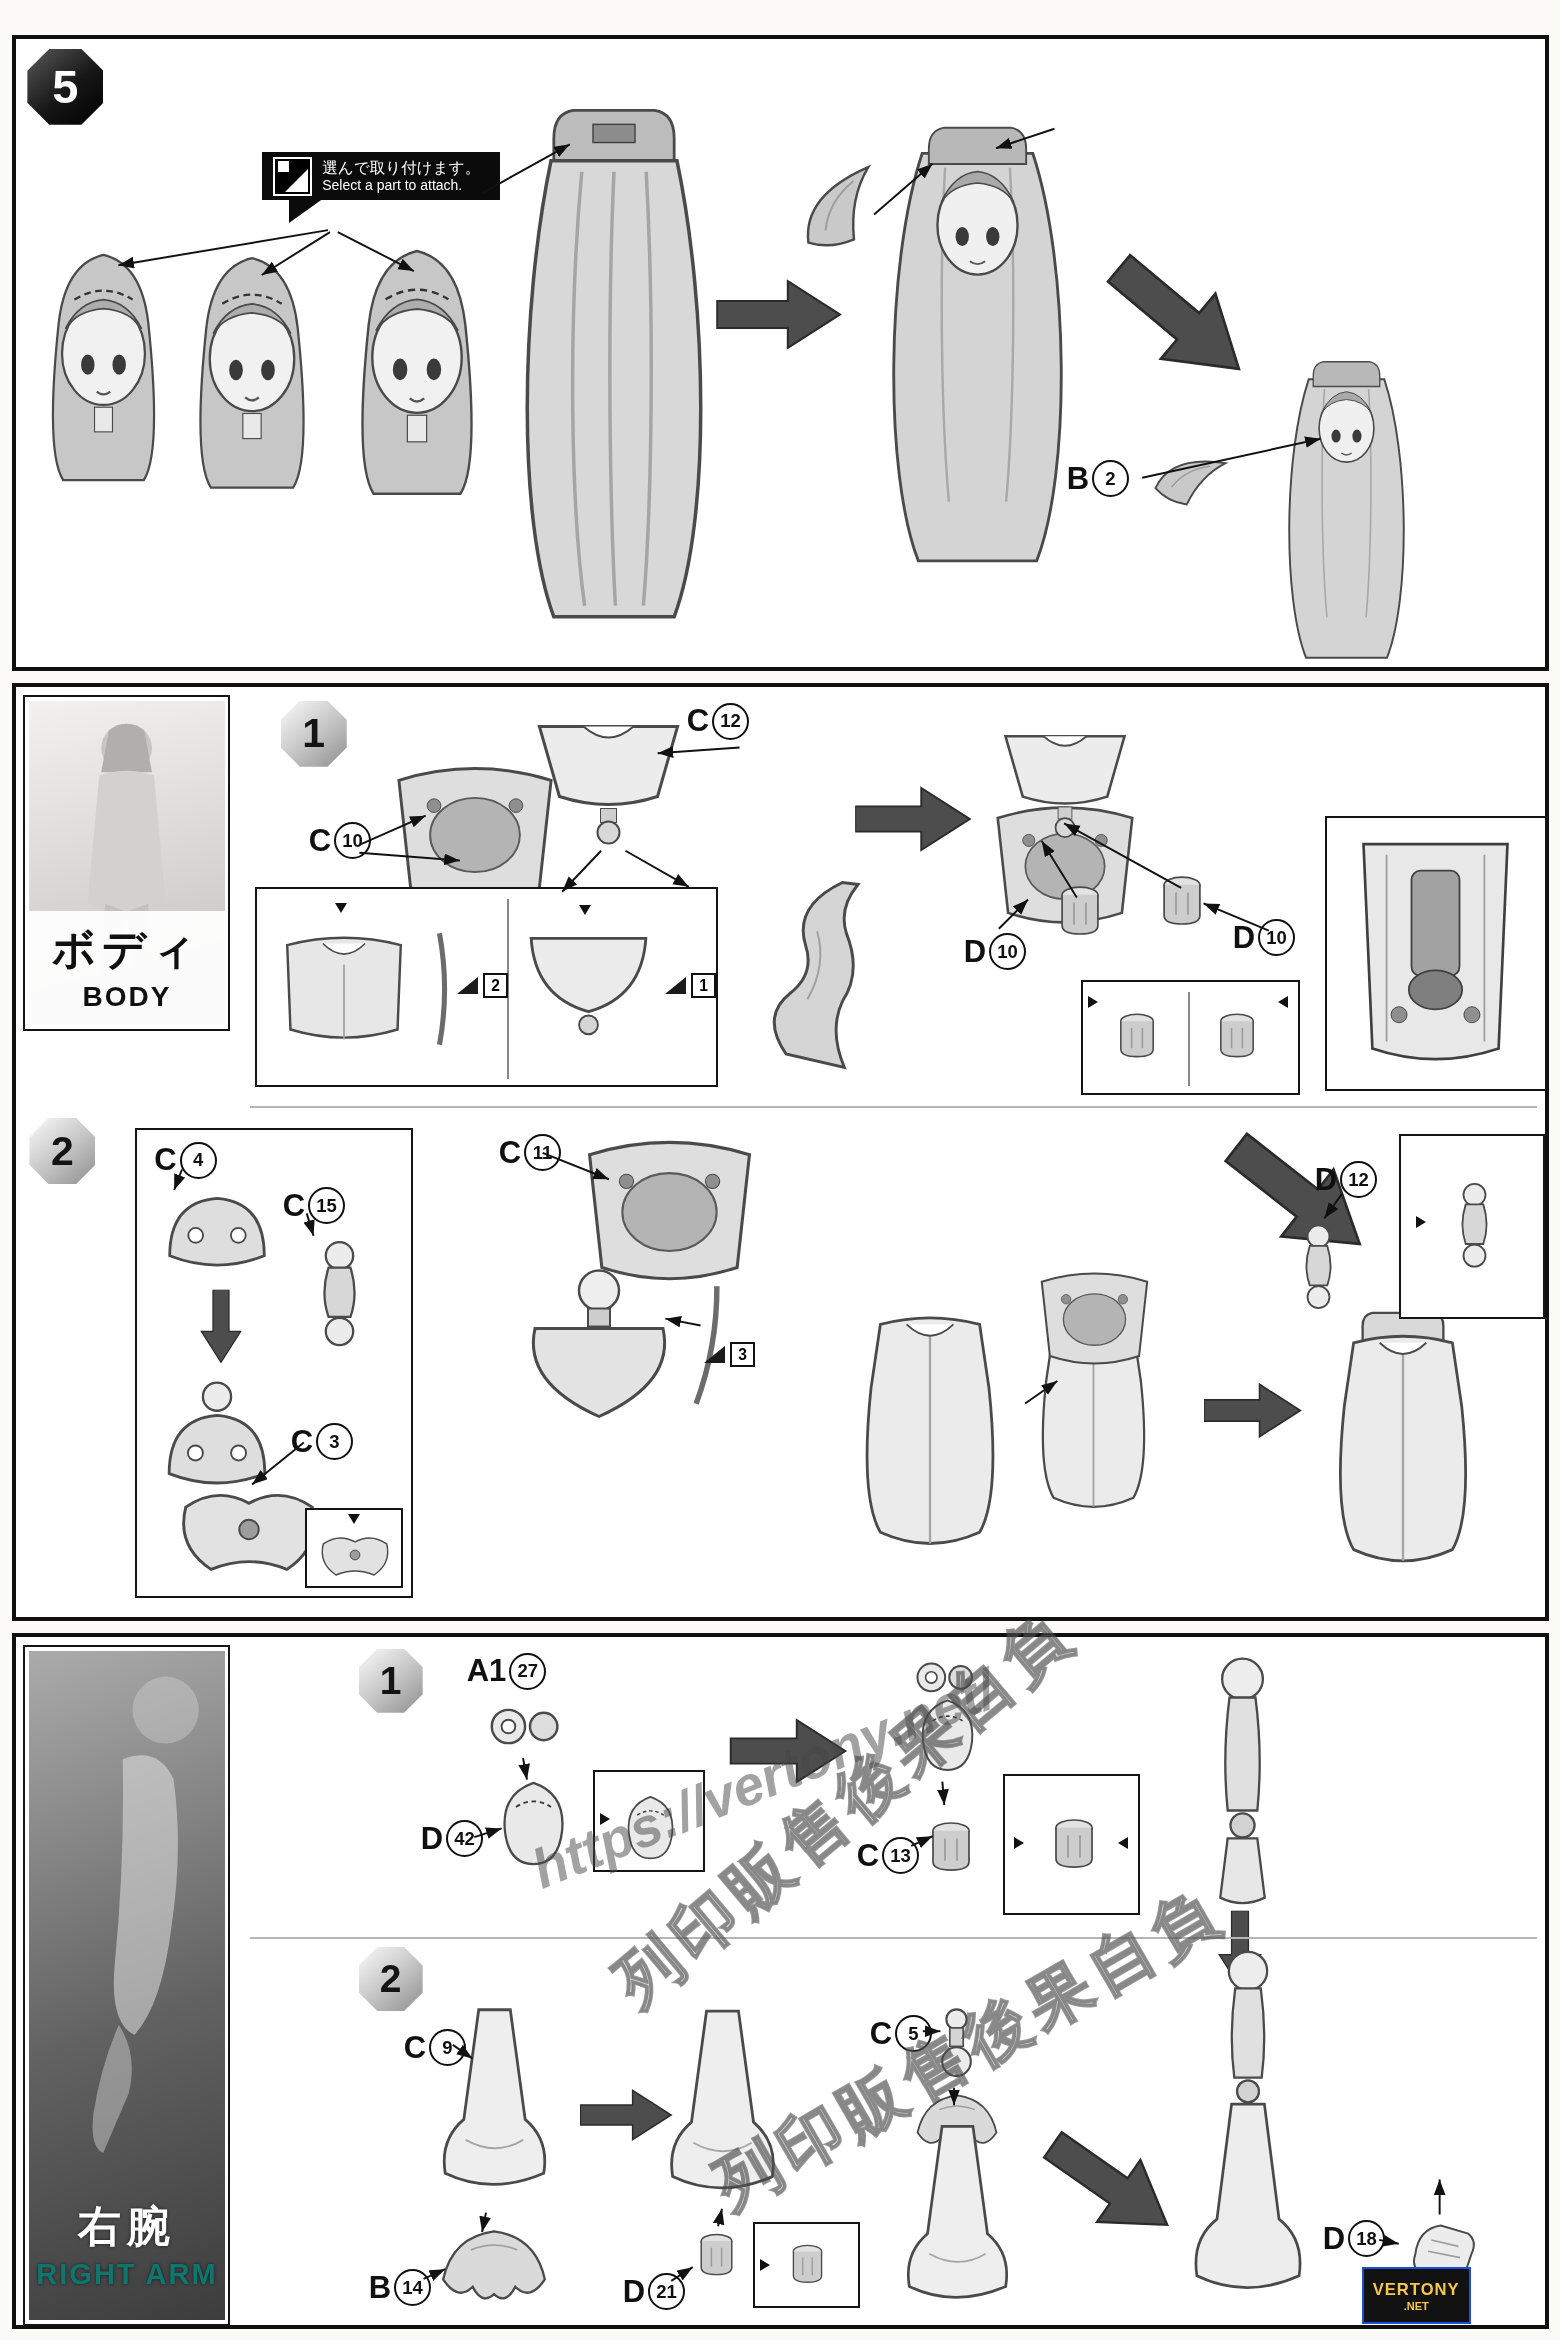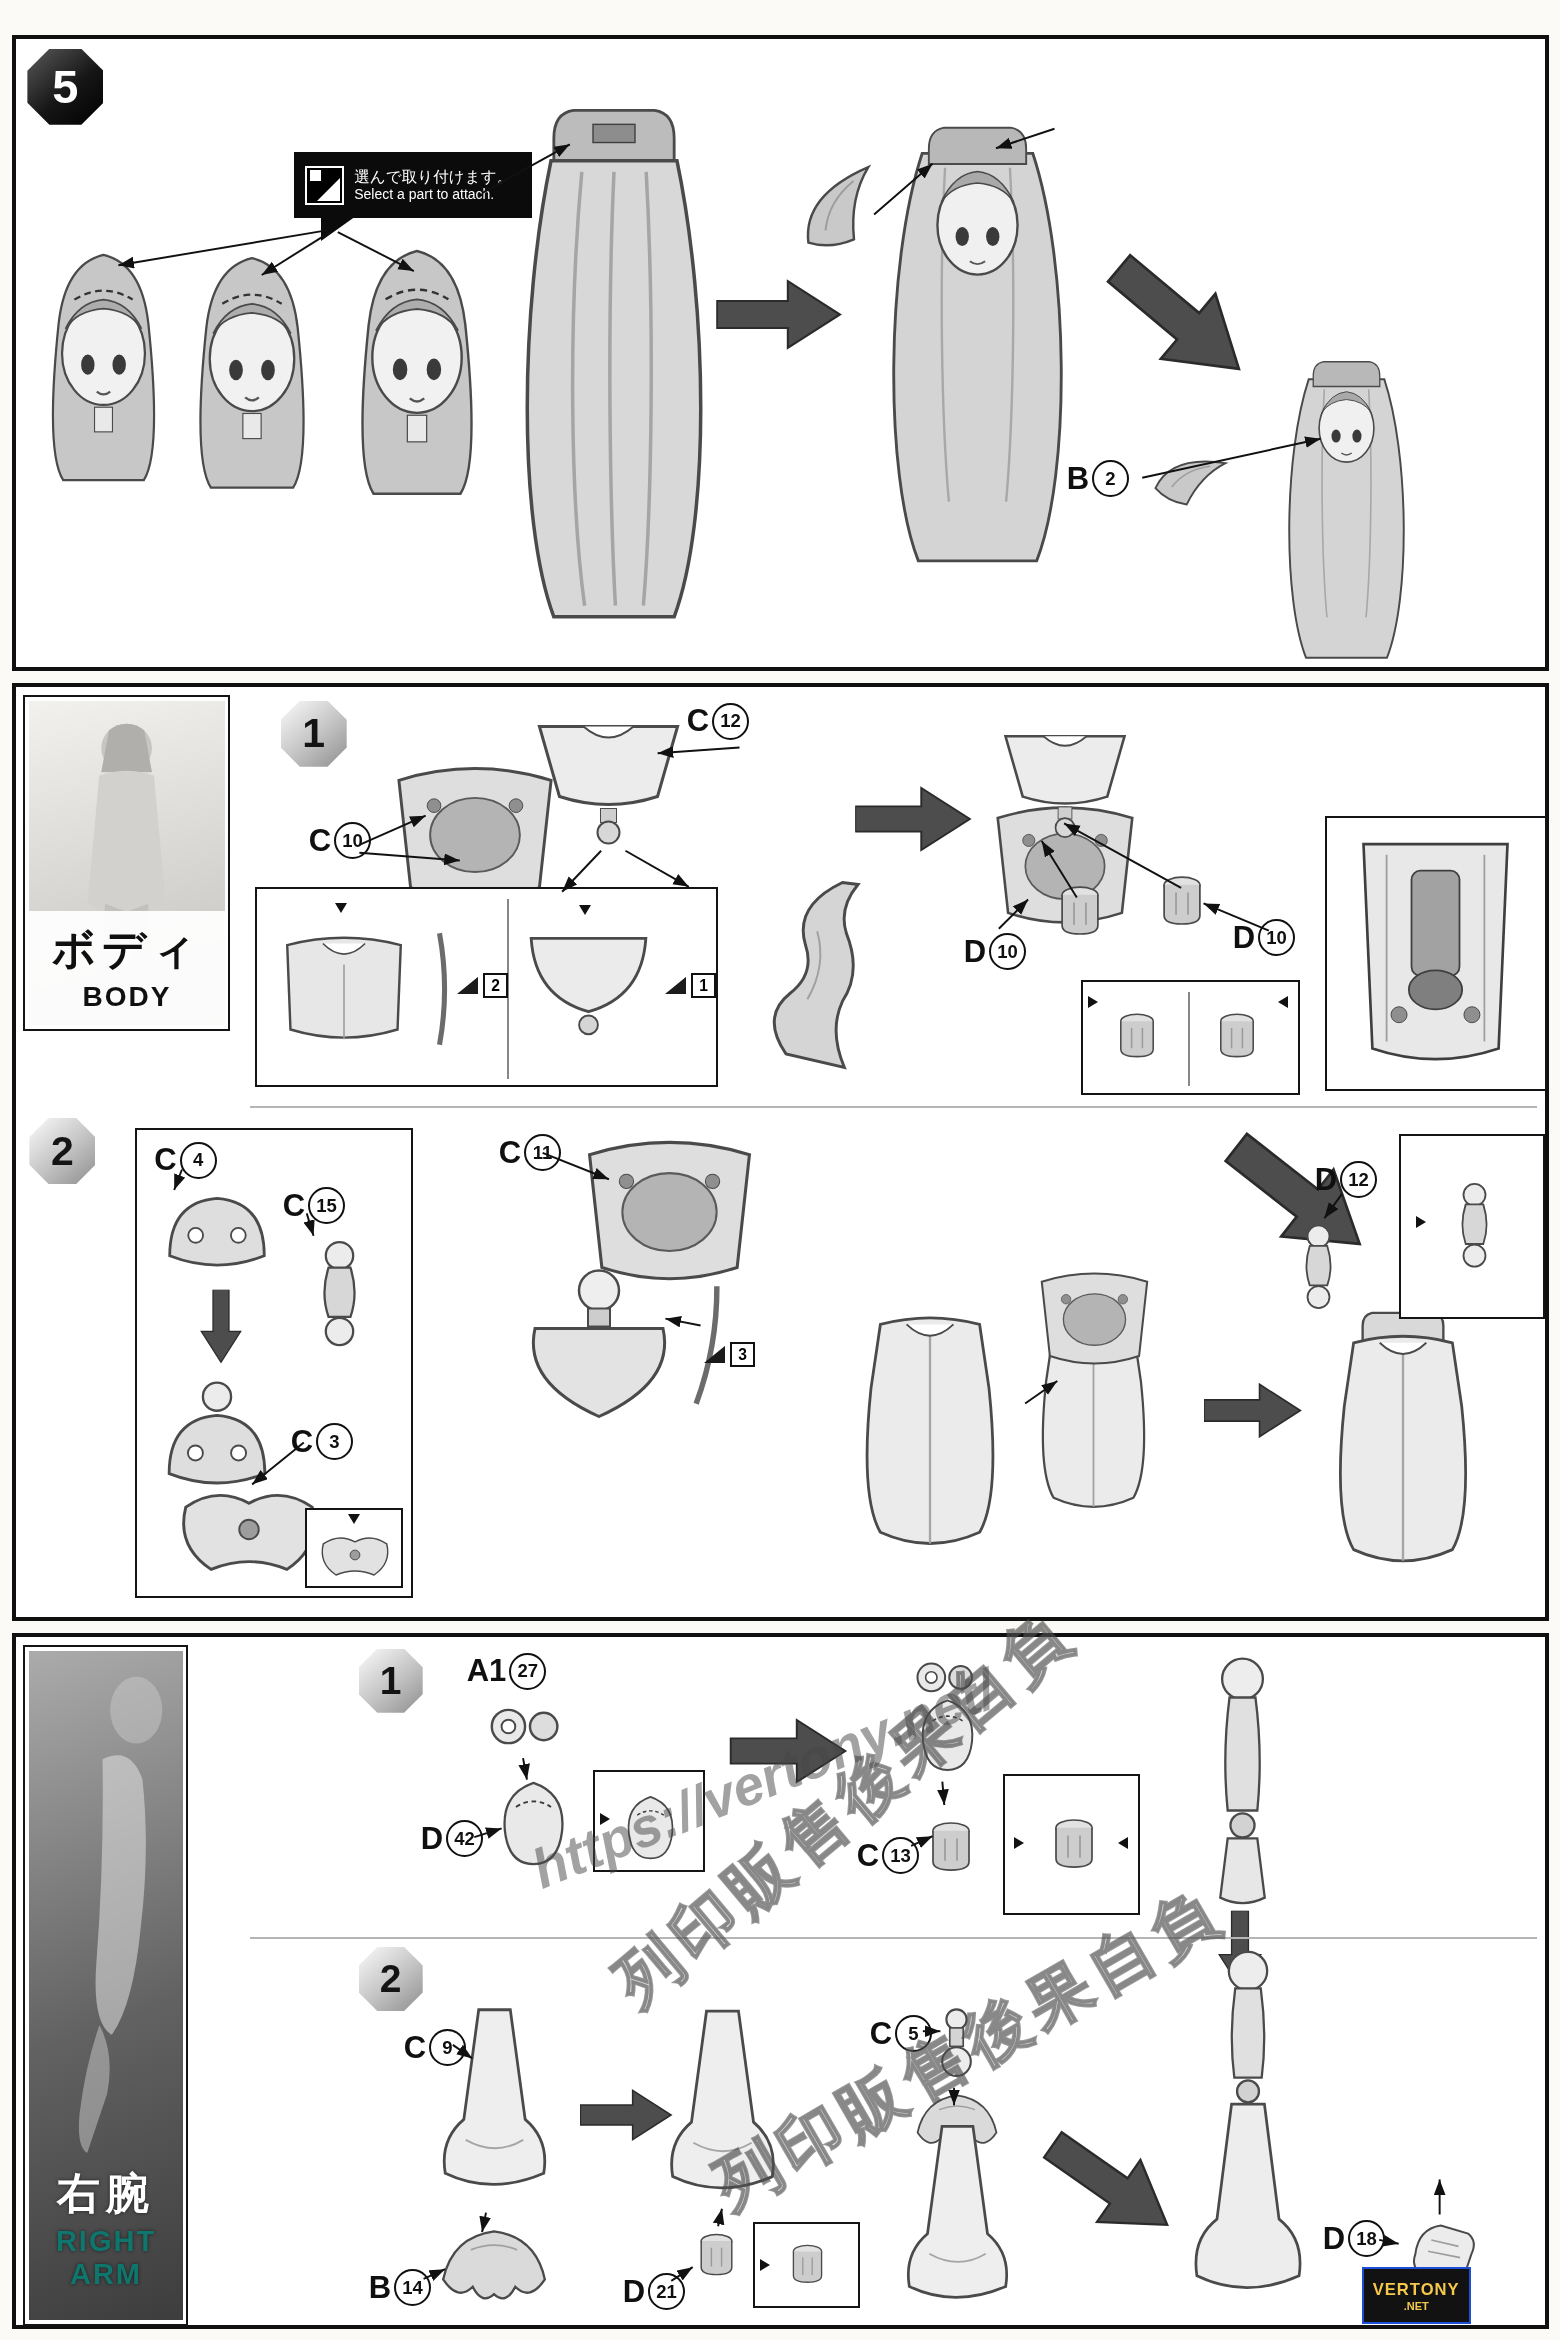--- a/index.html
+++ b/index.html
@@ -215,21 +215,21 @@
 </defs>
 </svg>
 
 <div class="page">
 
   <div class="frame" style="left:11.7px;top:35px;width:1537px;height:636px;">
     <div class="badge badge-dark" style="left:11.7px;top:9.8px;width:76px;height:76px;font-size:47px;">
         <span>5</span>
       </div>
 
-    <div class="notebox" style="left:246px;top:113px;width:238px;height:66px;margin-left:32px;">
+    <div class="notebox" style="left:246px;top:113px;width:238px;height:48px;">
       <span class="note-icon"></span>
       <span>
         <div class="note-jp">選んで取り付けます。</div>
         <div class="note-en">Select a part to attach.</div>
       </span>
     </div>
 
     <svg class="part" style="left:17.6px;top:200px;" width="141" height="258" viewBox="0 0 145 265">
         <use href="#s-face" width="145" height="265"></use>
       </svg>
@@ -514,21 +514,21 @@
         <line x1="295" y1="775" x2="242" y2="818"></line>
         <line x1="702" y1="655" x2="666" y2="648"></line>
         <line x1="1360" y1="520" x2="1342" y2="545"></line>
         <line x1="1035" y1="735" x2="1068" y2="712"></line>
       </g>
     </svg>
   </div>
 
   <div class="frame" style="left:11.7px;top:1633px;width:1537px;height:696px;">
 
-    <div class="sidebar" style="left:7.8px;top:7.8px;width:165px;height:681px;">
+    <div class="sidebar" style="left:7.8px;top:7.8px;width:207px;height:681px;">
       <div class="sb-img sb-arm">
         <svg width="100%" height="100%" viewBox="0 0 200 680" preserveAspectRatio="none">
           <circle cx="140" cy="60" r="34" fill="#cfcfcf" opacity="0.45"></circle>
           <path d="M96,110 q36,-14 52,20 q10,70 -2,150 q-10,80 -38,110 q-26,-12 -20,-74 q10,-100 8,-206 Z" fill="#e2e2e2" opacity="0.55"></path>
           <path d="M92,380 q20,30 10,70 l-26,60 q-14,-6 -10,-40 q8,-50 26,-90 Z" fill="#d6d6d6" opacity="0.45"></path>
         </svg>
       </div>
       <div class="title-strip-dark">
         <div class="side-jp">右腕</div>
         <div class="side-en">RIGHT ARM</div>

